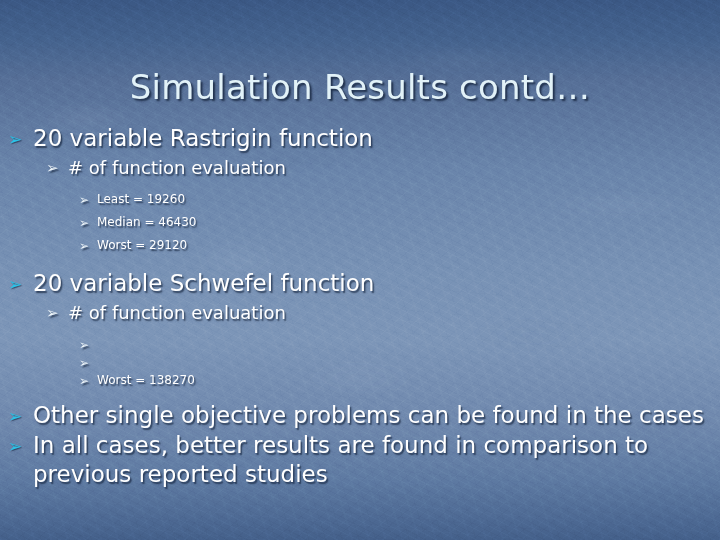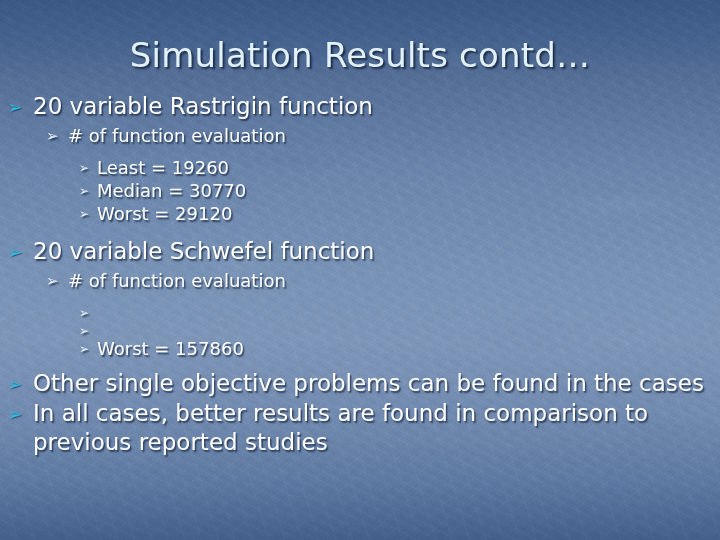--- a/index.html
+++ b/index.html
@@ -80,20 +80,21 @@
       radial-gradient(ellipse 80px 26px at 50% 70%, rgba(255,255,255,0.38), rgba(255,255,255,0) 72%),
       radial-gradient(ellipse 70px 20px at 20% 83%, rgba(255,255,255,0.32), rgba(255,255,255,0) 70%),
       radial-gradient(ellipse 100px 28px at 74% 62%, rgba(0,0,0,0.22), rgba(0,0,0,0) 72%),
       radial-gradient(ellipse 86px 20px at 40% 30%, rgba(0,0,0,0.18), rgba(0,0,0,0) 70%),
       radial-gradient(ellipse 64px 24px at 92% 80%, rgba(0,0,0,0.20), rgba(0,0,0,0) 70%);
   }
 
   #content {
     position: absolute;
     inset: 0;
+    margin-top: 32px;
   }
 
   
   #title {
     position: absolute;
     top: 34px;
     left: 0;
     width: 720px;
     text-align: center;
     font-size: 34px;
@@ -168,21 +169,21 @@
   .lvl3 {
     padding-left: 79px;
   }
   .lvl3 .bullet-mark {
     width: 18px;
     font-size: 12px;
     color: #eef6fb;
     padding-top: 6px;
   }
   .lvl3 .bullet-text {
-    font-size: 18px;
+    font-size: 12px;
     line-height: 23px;
   }
 
   .group-gap { height: 9px; }
   .block-gap { height: 12px; }
   .sub-gap   { height: 6px; }
 </style>
 </head>
 <body>
 
@@ -210,21 +211,21 @@
 
       <div class="sub-gap"></div>
 
       <div class="bullet-row lvl3">
         <span class="bullet-mark">➢</span>
         <span class="bullet-text">Least = 19260</span>
       </div>
 
       <div class="bullet-row lvl3">
         <span class="bullet-mark">➢</span>
-        <span class="bullet-text">Median = 30770</span>
+        <span class="bullet-text">Median = 46430</span>
       </div>
 
       <div class="bullet-row lvl3">
         <span class="bullet-mark">➢</span>
         <span class="bullet-text">Worst = 29120</span>
       </div>
 
       <div class="block-gap"></div>
 
       <div class="bullet-row lvl1">
@@ -242,21 +243,21 @@
       <div class="bullet-row lvl3">
         <span class="bullet-mark">➢</span>
       </div>
 
       <div class="bullet-row lvl3">
         <span class="bullet-mark">➢</span>
       </div>
 
       <div class="bullet-row lvl3">
         <span class="bullet-mark">➢</span>
-        <span class="bullet-text">Worst = 157860</span>
+        <span class="bullet-text">Worst = 138270</span>
       </div>
 
       <div class="group-gap"></div>
 
       <div class="bullet-row lvl1">
         <span class="bullet-mark">➢</span>
         <span class="bullet-text">Other single objective problems can be found in the cases</span>
       </div>
 
       <div class="bullet-row lvl1">

